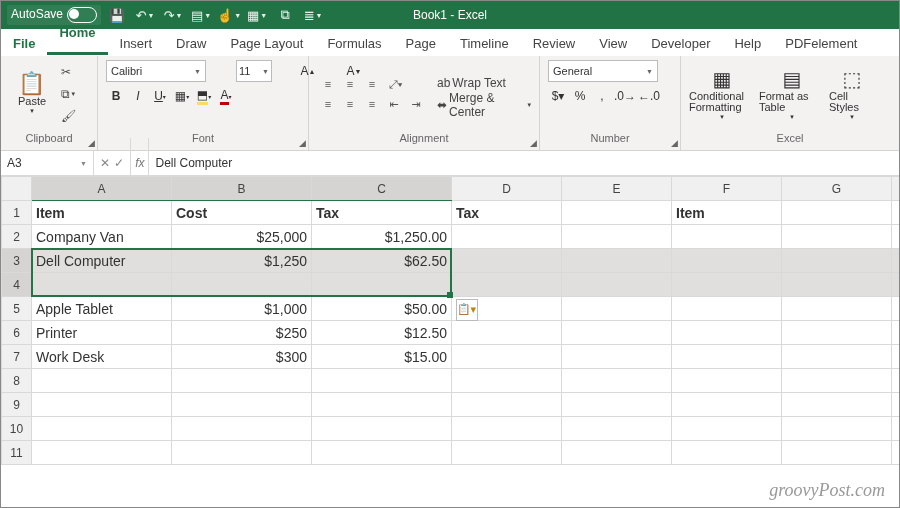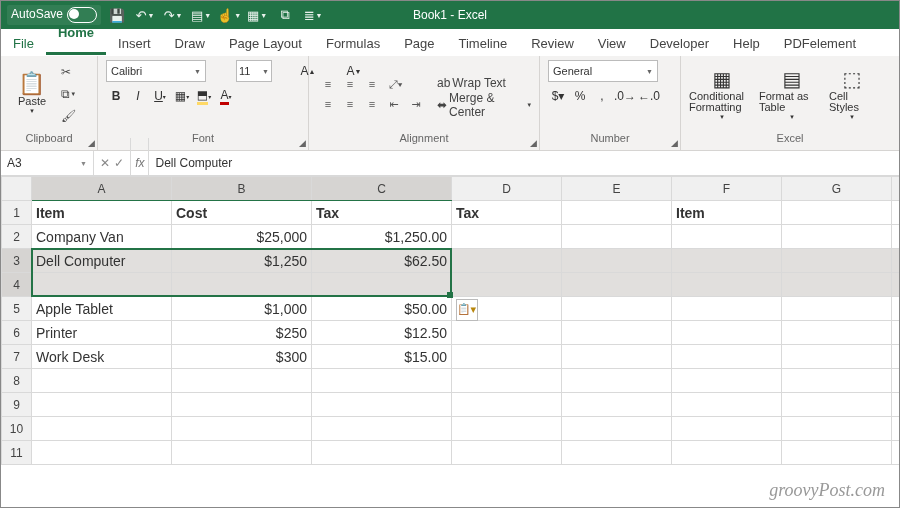--- a/index.html
+++ b/index.html
@@ -20,21 +20,21 @@
   .qat{display:flex;align-items:center;gap:4px;padding:0 6px;}
   .autosave{display:flex;gap:4px;background:rgba(255,255,255,.08);padding:2px 4px;border-radius:2px;}
   .toggle{width:28px;height:14px;border:1px solid #fff;border-radius:8px;position:relative;}
   .toggle::after{content:"";width:10px;height:10px;background:#fff;border-radius:50%;position:absolute;top:1px;left:1px;}
   .qat-btn{width:24px;height:24px;display:flex;align-items:center;justify-content:center;color:#fff;font-size:13px;opacity:.9;}
   .qat-btn .drop{font-size:7px;margin-left:1px;}
   .title-doc{position:absolute;left:50%;transform:translateX(-50%);}
   
   .menubar{background:#fff;border-bottom:1px solid #fff;height:26px;display:flex;align-items:flex-end;gap:0;}
   .menu-item{padding:4px 12px 4px;color:#444;font-size:13px;}
-  .menu-item.file{color:var(--excel-green);font-weight:400;}
+  .menu-item.file{color:var(--excel-green);font-weight:700;}
   .menu-item.active{color:var(--excel-green);border-bottom:3px solid var(--excel-green);font-weight:600;padding-bottom:12px;}
   
   .ribbon{background:var(--ribbon-bg);border-bottom:1px solid var(--ribbon-border);height:94px;display:flex;align-items:stretch;}
   .group{border-right:1px solid var(--ribbon-border);display:flex;flex-direction:column;}
   .group-body{flex:1;display:flex;align-items:center;padding:4px 8px;gap:6px;}
   .group-label{height:16px;text-align:center;font-size:11px;color:#666;padding-bottom:2px;position:relative;}
   .launcher{position:absolute;right:2px;bottom:2px;font-size:9px;color:#666;}
   .big-btn{display:flex;flex-direction:column;align-items:center;width:46px;font-size:11px;color:#333;}
   .big-btn .ico{font-size:22px;line-height:22px;}
   .small-col{display:flex;flex-direction:column;gap:2px;color:#444;font-size:12px;}

